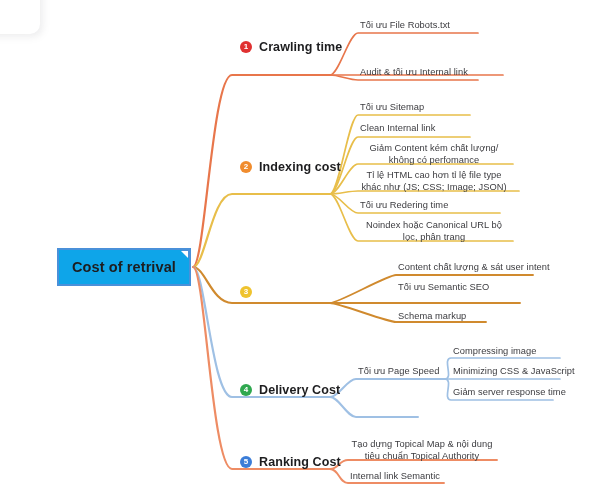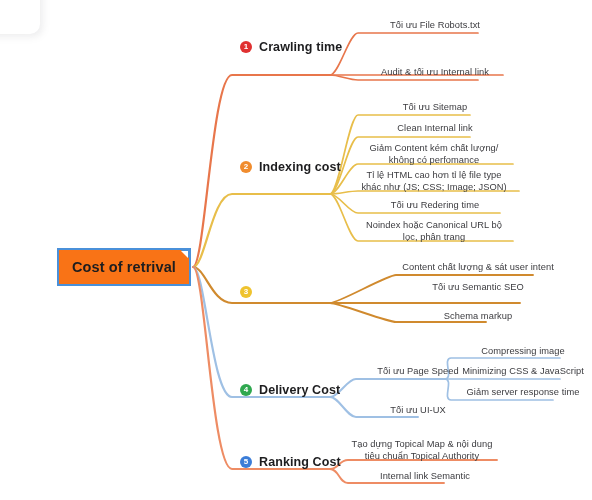--- a/index.html
+++ b/index.html
@@ -37,21 +37,21 @@
     z-index: 5;
   }
 
   
   .root-node {
     position: absolute;
     left: 57px; top: 248px;
     width: 134px; height: 38px;
     box-sizing: border-box;
     border: 2px solid #4A90D9;
-    background: #f97316;
+    background: #0ea5e9;
     display: flex;
     align-items: center;
     justify-content: center;
     z-index: 4;
   }
   .root-node .root-label {
     font-size: 14.5px;
     font-weight: bold;
     color: #1d1d1f;
     letter-spacing: .1px;
@@ -105,21 +105,21 @@
   
   .node {
     position: absolute;
     font-size: 9.3px;
     color: #3b3b3f;
     line-height: 1.32;
     z-index: 3;
     letter-spacing: .05px;
   }
   .node.center { text-align: center; }
-  .node.left   { text-align: center; }
+  .node.left   { text-align: left; }
 </style>
 </head>
 <body>
 
 <div id="canvas">
 
   <div class="corner-panel"></div>
 
   <svg id="wires" viewBox="0 0 592 500" xmlns="http://www.w3.org/2000/svg">
       <path d="M193,267 C205,267 212,75 232,75 L330,75" stroke="#E8764B" stroke-width="2.2" fill="none" stroke-linecap="round"></path>
@@ -177,21 +177,20 @@
   </div>
   <div class="node left" style="left:398px; top:261px; width:160px;">Content chất lượng &amp; sát user intent</div>
   <div class="node left" style="left:398px; top:281px; width:160px;">Tối ưu Semantic SEO</div>
   <div class="node left" style="left:398px; top:310px; width:160px;">Schema markup</div>
 
   <div class="branch" style="left:240px; top:383px;">
     <span class="badge" style="background: rgb(47, 168, 79);">4</span>
     <span class="branch-label">Delivery Cost</span>
   </div>
   <div class="node left" style="left:358px; top:365px; width:120px;">Tối ưu Page Speed</div>
-  <div class="node left" style="left:358px; top:404px; width:120px;">Tối ưu UI-UX</div>
   <div class="node left" style="left:453px; top:345px; width:140px;">Compressing image</div>
   <div class="node left" style="left:453px; top:365px; width:140px;">Minimizing CSS &amp; JavaScript</div>
   <div class="node left" style="left:453px; top:386px; width:140px;">Giảm server response time</div>
 
   <div class="branch" style="left:240px; top:455px;">
     <span class="badge" style="background: rgb(59, 125, 216);">5</span>
     <span class="branch-label">Ranking Cost</span>
   </div>
   <div class="node center" style="left:348px; top:438px; width:148px;">Tạo dựng Topical Map &amp; nội dung tiêu chuẩn Topical Authority</div>
   <div class="node left" style="left:350px; top:470px; width:150px;">Internal link Semantic</div>

